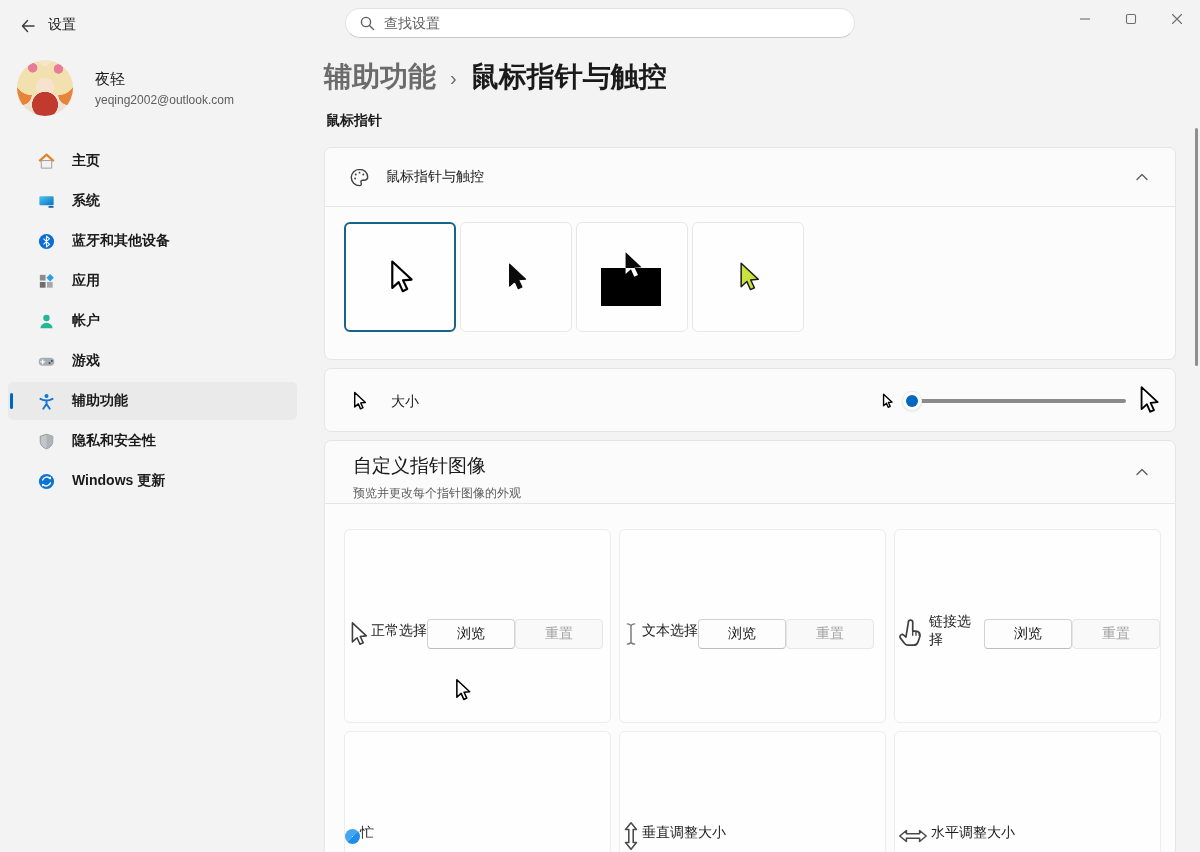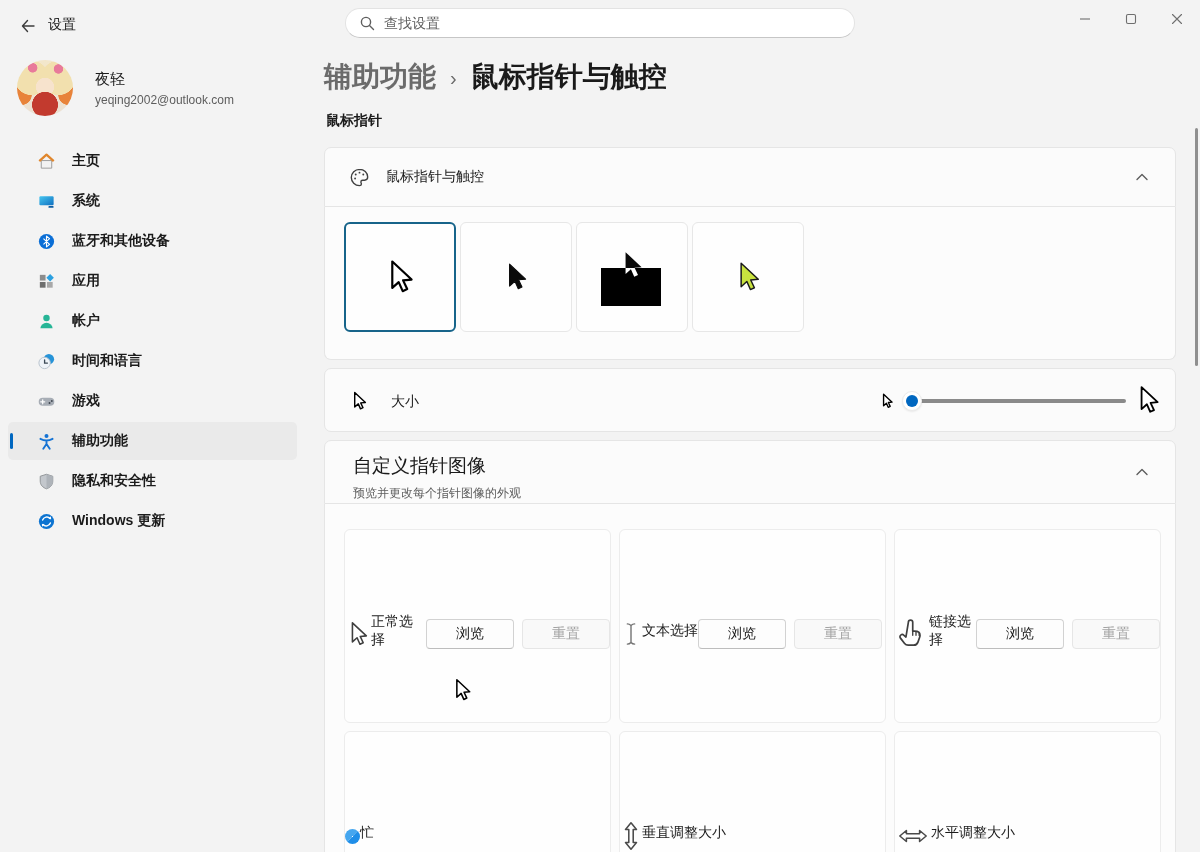--- a/index.html
+++ b/index.html
@@ -76,21 +76,21 @@
 
   #card-custom-header { top:440px; height:64px; border-radius:7px 7px 0 0; }
   #card-custom-header .txt { position:absolute; left:28px; top:12px; }
   .card-title { font-size:19px; color:#1b1b1b; }
   .card-subtitle { font-size:12px; color:#5d5d5d; margin-top:6px; }
   #card-custom-body { top:504px; height:420px; border-top:none; background:#fcfcfc; }
   .ptile-grid { position:absolute; left:19px; top:25px; width:820px; display:flex; flex-wrap:wrap; gap:8px; }
   .ptile { width:267px; height:194px; background:#fefefe; border:1px solid #ececec; border-radius:6px; display:flex; flex-direction:row; align-items:center; }
   .ptile-glyph { height:64px; margin-top:16px; display:flex; align-items:center; justify-content:center; }
   .ptile-label { margin-top:10px; font-size:14px; }
-  .ptile-buttons { margin-top:16px; display:flex; gap:8px; }
+  .ptile-buttons { margin-top:16px; display:flex; gap:0; }
   .btn { width:88px; height:30px; border-radius:4px; font-size:14px; font-family:inherit; display:flex; align-items:center; justify-content:center; }
   .btn-browse { background:#fdfdfd; border:1px solid #d2d2d2; border-bottom-color:#bdbdbd; color:#1b1b1b; cursor:pointer; }
   .btn-reset { background:#f9f9f9; border:1px solid #e6e6e6; color:#a3a3a3; }
   .busy-ring { width:15px; height:15px; border:7px solid #1f8ee8; border-top-color:#45a6ef; border-left-color:#45a6ef; border-radius:50%; }
 
   .scrollbar-thumb { position:absolute; left:1195px; top:128px; width:3px; height:238px; background:#8f8f8f; border-radius:2px; cursor:pointer; }
   .mouse-overlay { position:absolute; left:450px; top:676px; pointer-events:none; }
 </style>
 </head>
 <body>
@@ -193,30 +193,20 @@
     <div class="nav-item">
       <span class="nav-icon">
         <svg width="19" height="19" viewBox="0 0 20 20">
             <circle cx="10" cy="6.3" r="3.4" fill="#26b596"></circle>
             <path d="M3.6 17 a6.4 5.6 0 0 1 12.8 0 Z" fill="#26b596"></path>
           </svg>
       </span>
       <span class="nav-label">帐户</span>
     </div>
 
-    <div class="nav-item">
-      <span class="nav-icon">
-        <svg width="19" height="19" viewBox="0 0 20 20">
-            <circle cx="12.5" cy="7.5" r="5.5" fill="#2693d8"></circle>
-            <circle cx="8" cy="11.5" r="6" fill="#eef3f8" stroke="#b7c2cc" stroke-width="1"></circle>
-            <path d="M8 8.2 V11.7 H11" fill="none" stroke="#3c4a56" stroke-width="1.4" stroke-linecap="round"></path>
-          </svg>
-      </span>
-      <span class="nav-label">时间和语言</span>
-    </div>
 
     <div class="nav-item">
       <span class="nav-icon">
         <svg width="19" height="19" viewBox="0 0 20 20">
             <rect x="1.8" y="6" width="16.4" height="8.6" rx="4.3" fill="#a7adb5"></rect>
             <path d="M6 8.2 V12.4 M3.9 10.3 H8.1" stroke="#ffffff" stroke-width="1.3" stroke-linecap="round"></path>
             <circle cx="13.2" cy="11.6" r="1" fill="#3f4750"></circle>
             <circle cx="15.6" cy="9.4" r="1" fill="#3f4750"></circle>
           </svg>
       </span>

